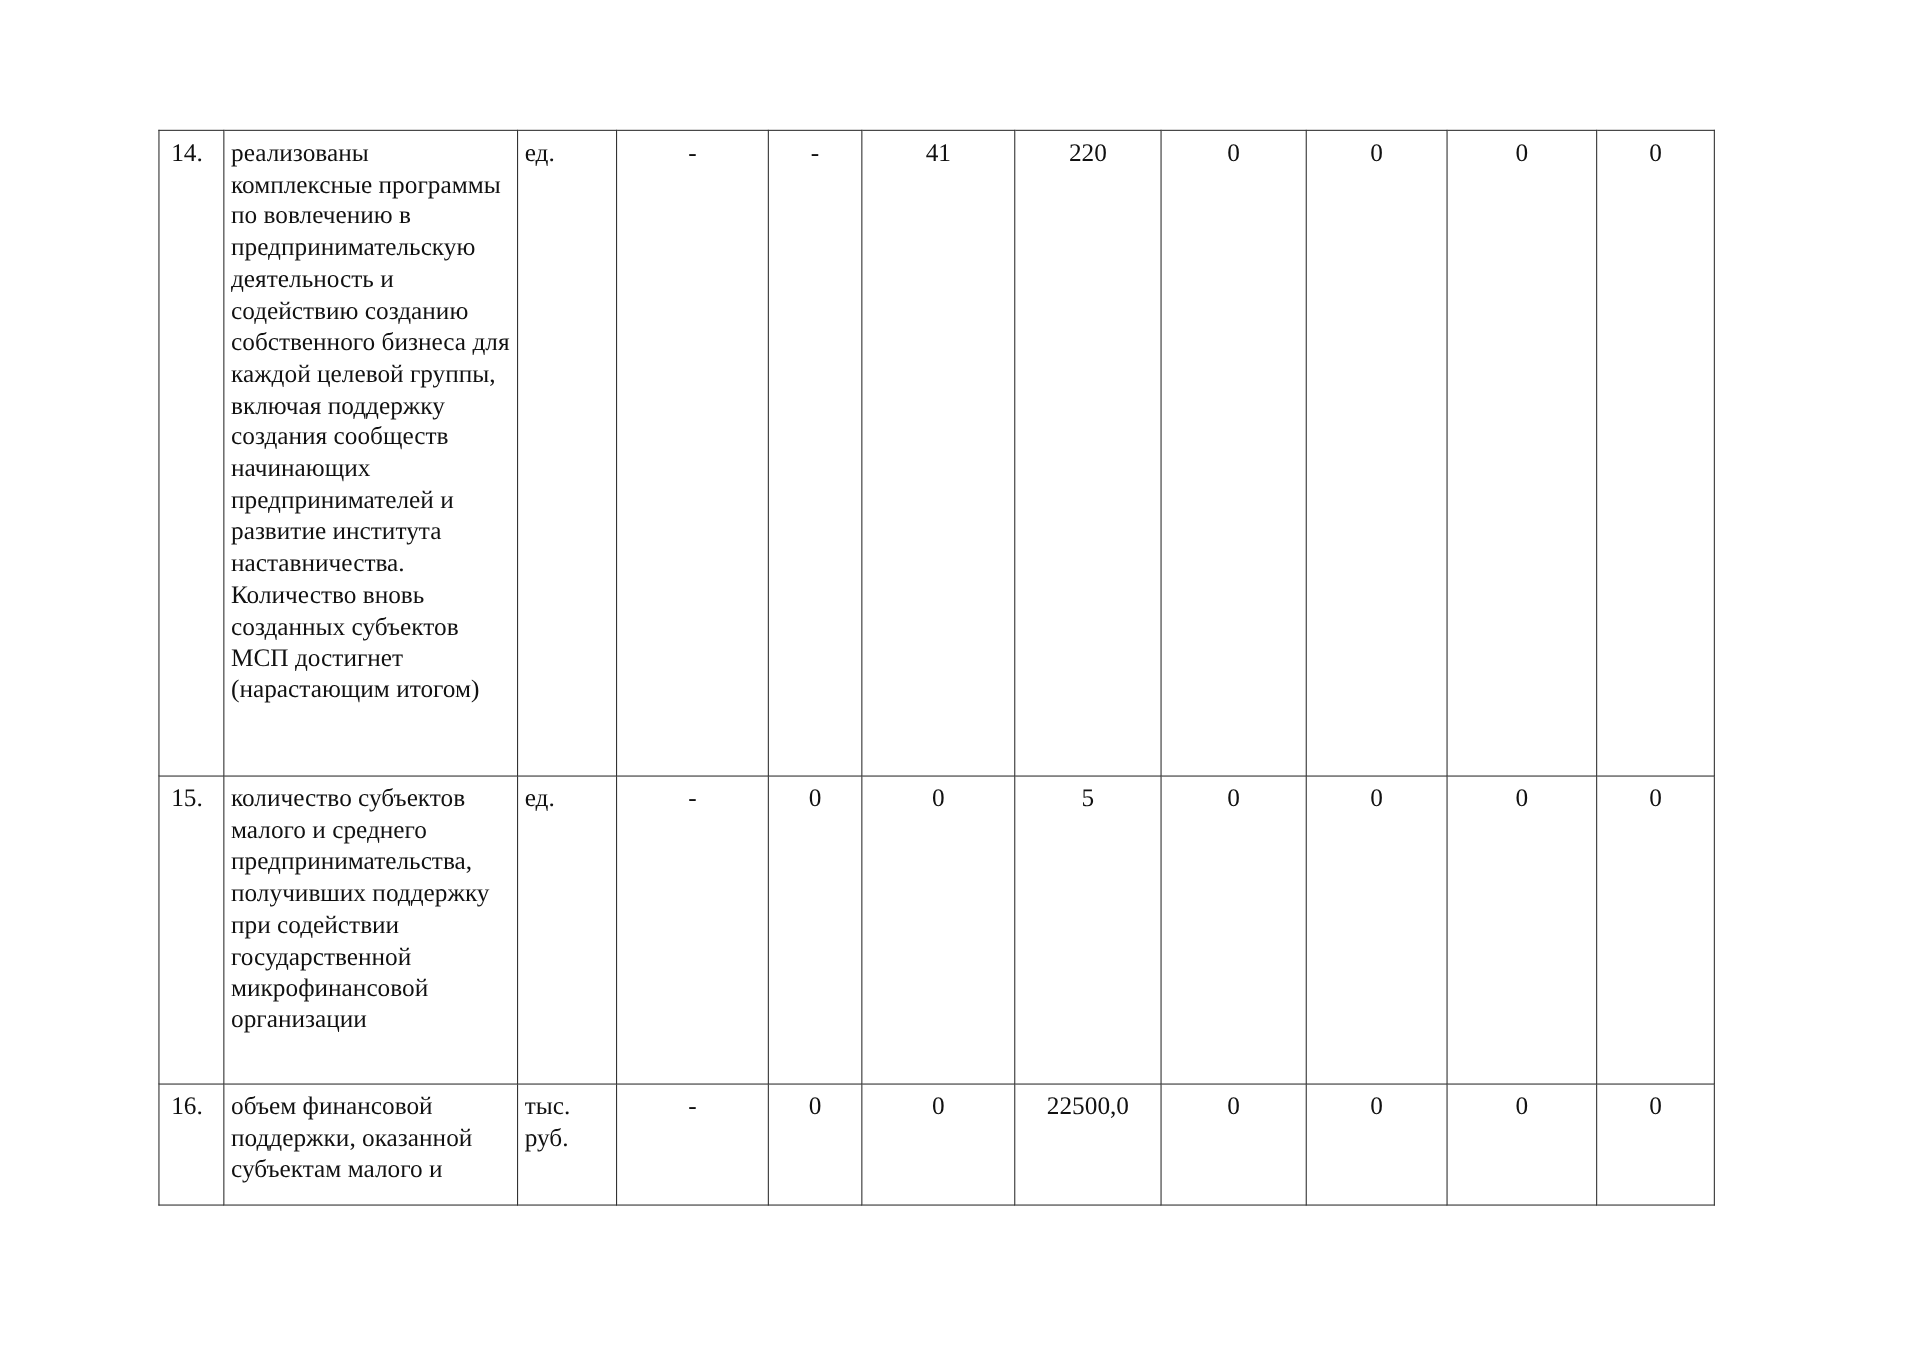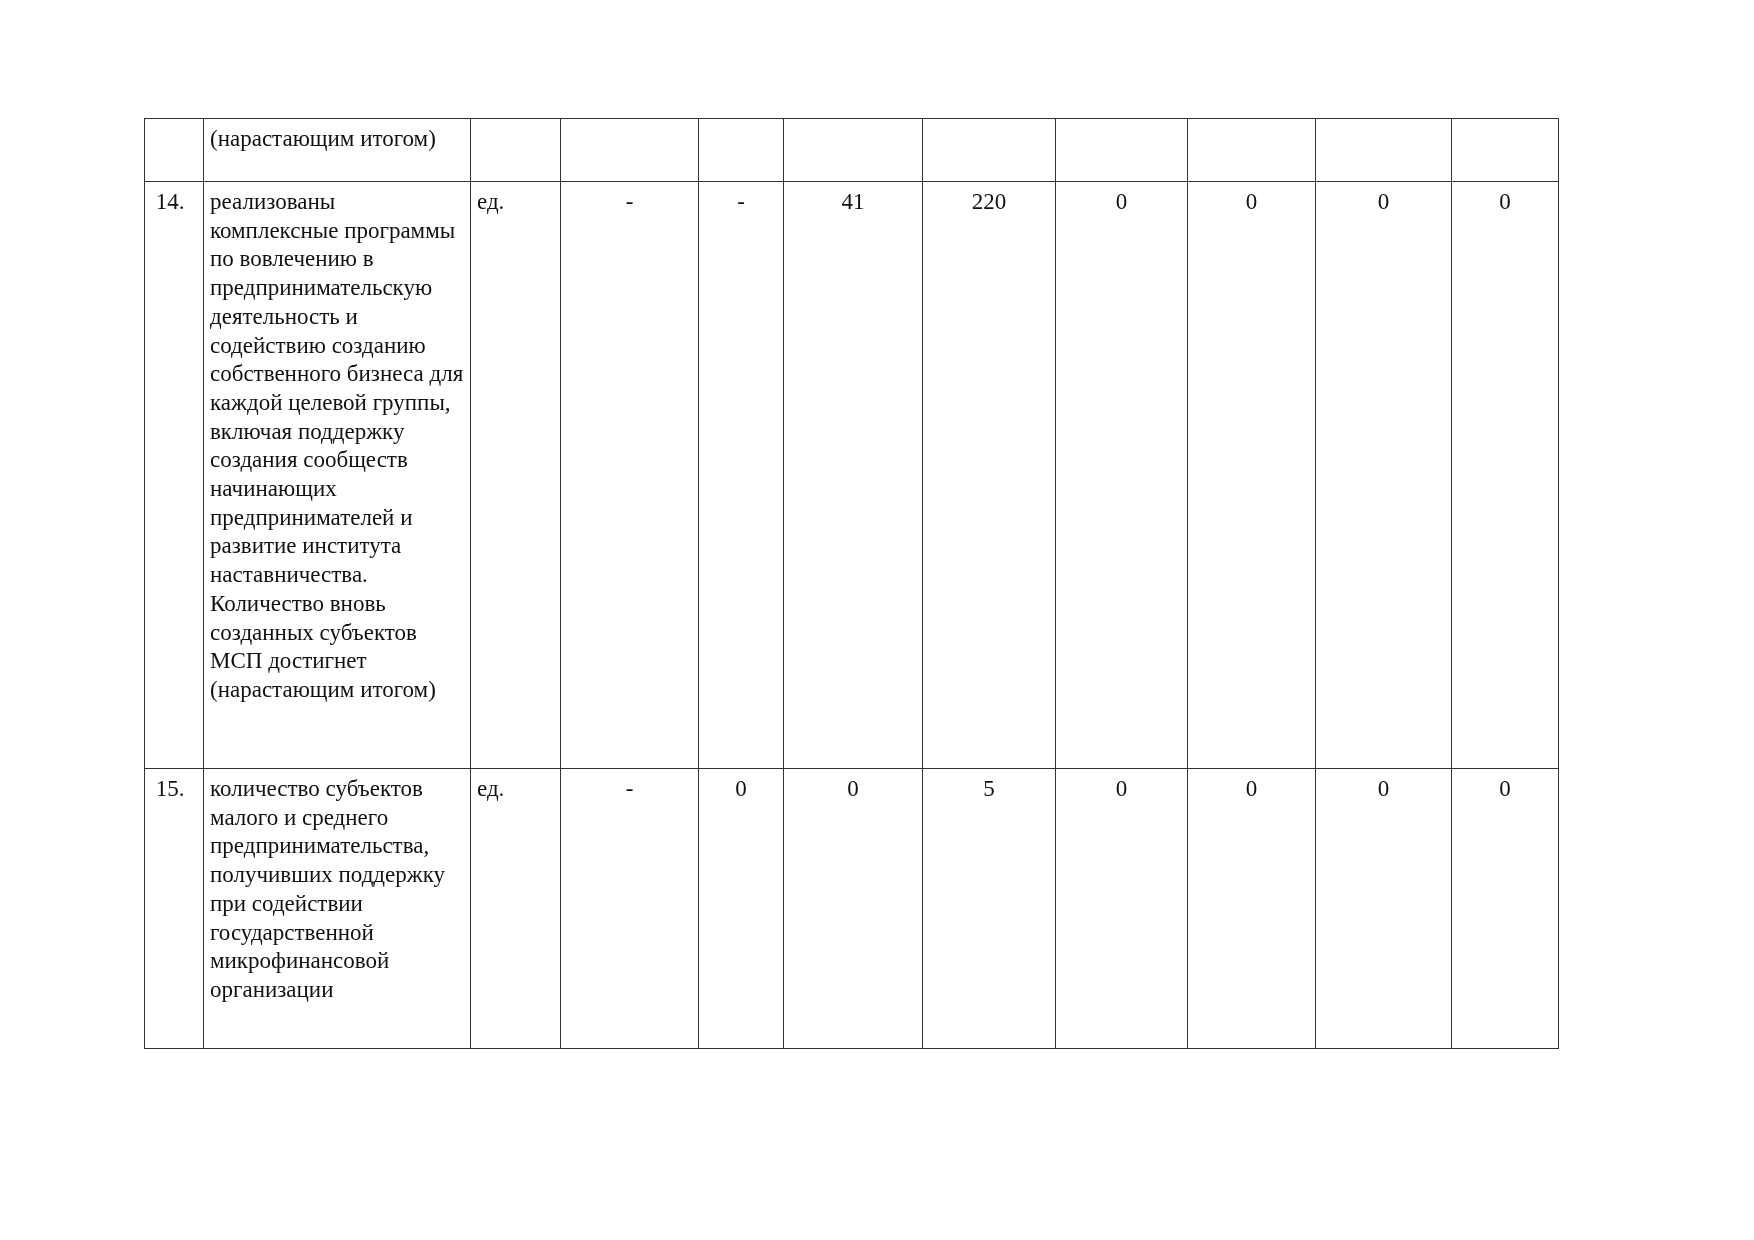--- a/index.html
+++ b/index.html
@@ -24,33 +24,20 @@
     <col style="width:138px">
     <col style="width:85px">
     <col style="width:139px">
     <col style="width:133px">
     <col style="width:132px">
     <col style="width:128px">
     <col style="width:136px">
     <col style="width:107px">
   </colgroup>
   <tbody>
-    <tr style="height:63px">
-      <td class="idx"></td>
-      <td class="text">(нарастающим итогом)</td>
-      <td></td>
-      <td class="num"></td>
-      <td class="num"></td>
-      <td class="num"></td>
-      <td class="num"></td>
-      <td class="num"></td>
-      <td class="num"></td>
-      <td class="num"></td>
-      <td class="num"></td>
-    </tr>
     <tr style="height:587px">
       <td class="idx">14.</td>
       <td class="text">реализованы комплексные программы по вовлечению в предпринимательскую деятельность и содействию созданию собственного бизнеса для каждой целевой группы, включая поддержку создания сообществ начинающих предпринимателей и развитие института наставничества. Количество вновь созданных субъектов МСП достигнет (нарастающим итогом)</td>
       <td>ед.</td>
       <td class="num">-</td>
       <td class="num">-</td>
       <td class="num">41</td>
       <td class="num">220</td>
       <td class="num">0</td>
       <td class="num">0</td>
@@ -63,14 +50,27 @@
       <td>ед.</td>
       <td class="num">-</td>
       <td class="num">0</td>
       <td class="num">0</td>
       <td class="num">5</td>
       <td class="num">0</td>
       <td class="num">0</td>
       <td class="num">0</td>
       <td class="num">0</td>
     </tr>
+    <tr style="height:110px">
+      <td class="idx">16.</td>
+      <td class="text">объем финансовой поддержки, оказанной субъектам малого и</td>
+      <td>тыс. руб.</td>
+      <td class="num">-</td>
+      <td class="num">0</td>
+      <td class="num">0</td>
+      <td class="num">22500,0</td>
+      <td class="num">0</td>
+      <td class="num">0</td>
+      <td class="num">0</td>
+      <td class="num">0</td>
+    </tr>
   </tbody>
 </table>
 
 </body></html>

